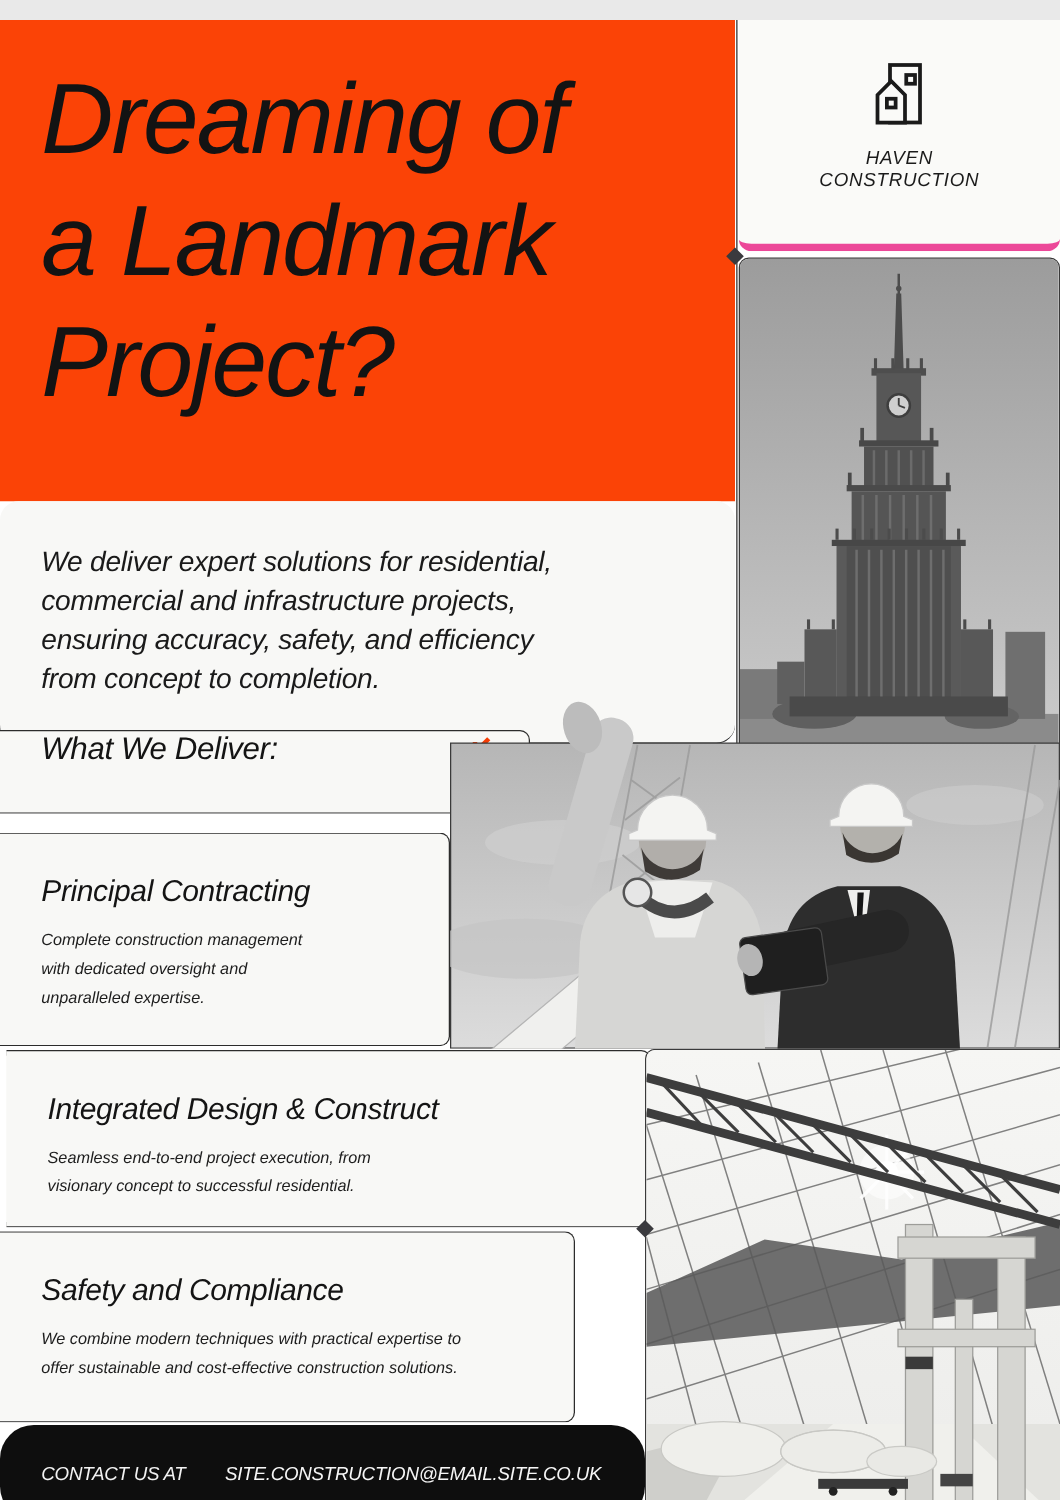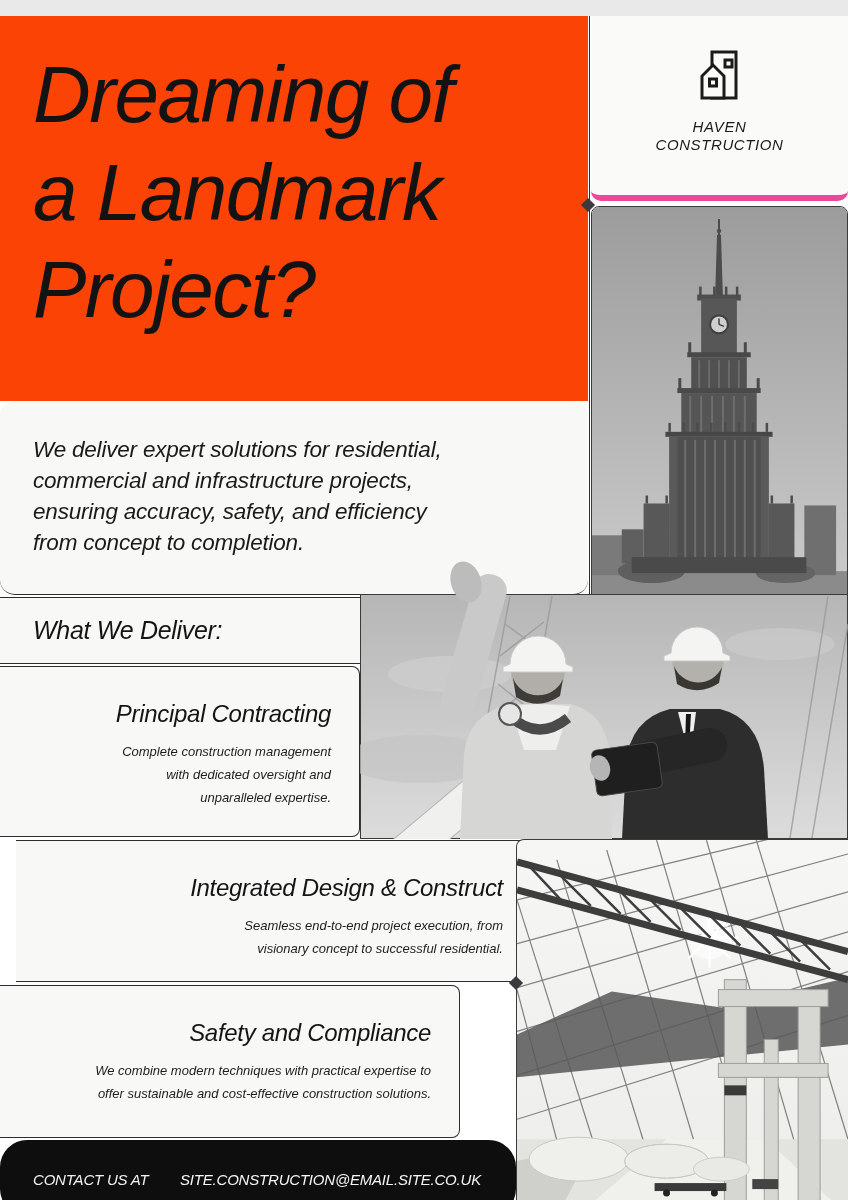--- a/index.html
+++ b/index.html
@@ -31,29 +31,29 @@
 
   
   .intro{left:0;top:385px;width:588px;height:193px;background:#F8F8F6;
     border-bottom:1px solid #2c2c2c;border-radius:15px;}
   .intro-text{left:33px;top:33px;width:500px;font-size:22.5px;line-height:31px;
     letter-spacing:-0.2px;color:#1a1a1a;position:absolute;}
 
   
   .card{background:#F8F8F6;border:1px solid #2c2c2c;border-left:none;
     border-radius:0 8px 8px 0;box-sizing:border-box;}
-  .card-heading{left:0;top:581px;width:424px;height:67px;
-    display:flex;align-items:center;justify-content:space-between;
+  .card-heading{left:0;top:568px;width:424px;height:67px;
+    display:flex;align-items:flex-start;justify-content:space-between;
     padding:0 26px 0 33px;}
   .heading-text{font-size:25px;letter-spacing:-0.3px;color:#141414;}
   .arrow-ic{width:24px;height:24px;flex:0 0 auto;}
 
-  .card-svc{padding:33px 28px 0 33px;text-align:right;}
+  .card-svc{padding:33px 28px 0 33px;}
   .svc-0{left:0;top:650px;width:360px;height:171px;}
-  .svc-1{left:16px;top:824px;width:516px;height:142px;}
+  .svc-1{left:5px;top:824px;width:516px;height:142px;}
   .svc-2{left:0;top:969px;width:460px;height:153px;}
   .svc-title{font-size:24px;letter-spacing:-0.3px;color:#141414;margin:0 0 12px 0;font-weight:500;}
   .svc-desc{font-size:13px;line-height:23px;color:#1d1d1d;margin:0;}
 
   
   .photo-building{left:591px;top:190px;width:257px;height:390px;
     border:1px solid #3a3a3a;border-radius:8px 8px 0 0;box-sizing:border-box;overflow:hidden;}
   .photo-workers{left:360px;top:538px;width:488px;height:285px;z-index:3;pointer-events:none;}
   .photo-site{left:516px;top:823px;width:332px;height:377px;
     border:1px solid #3a3a3a;border-right:none;border-bottom:none;

